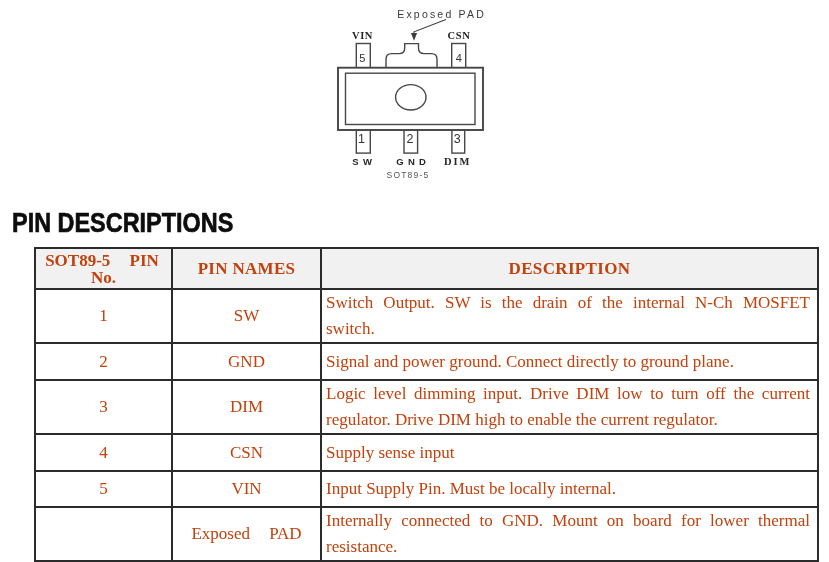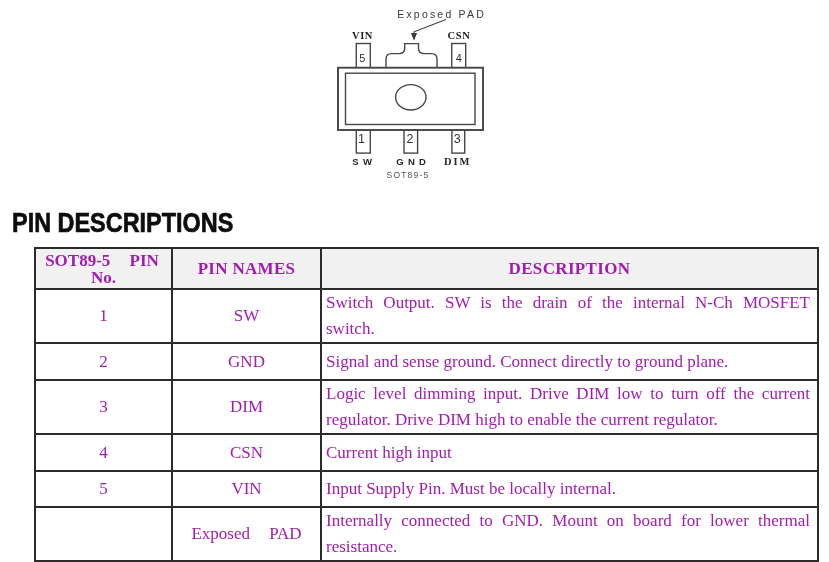--- a/index.html
+++ b/index.html
@@ -1,19 +1,19 @@
 <!DOCTYPE html>
 <html><head>
 <meta charset="utf-8">
 <style>
 html,body{margin:0;padding:0;width:829px;height:562px;background:#ffffff;overflow:hidden;}
 *{box-sizing:border-box;}
 #diag{position:absolute;left:330px;top:0;}
 #hdr{position:absolute;left:12px;top:206px;font-family:"Liberation Sans",sans-serif;font-weight:bold;font-size:28.5px;color:#0d0d0d;letter-spacing:0;-webkit-text-stroke:0.7px #0d0d0d;transform:scaleX(0.822);transform-origin:0 0;white-space:nowrap;}
-#tbl{position:absolute;left:34px;top:247px;border-collapse:collapse;table-layout:fixed;width:783px;font-family:"Liberation Serif",serif;font-size:17px;color:#a21caf;}
+#tbl{position:absolute;left:34px;top:247px;border-collapse:collapse;table-layout:fixed;width:783px;font-family:"Liberation Serif",serif;font-size:17px;color:#c2410c;}
 #tbl td{border:2px solid #2b2b2b;padding:0;vertical-align:middle;}
 #tbl td.d{padding:0 7px 0 4px;text-align:justify;line-height:26px;}
 #tbl td.c{text-align:center;}
 #tbl tr.hd td{background:#f1f1f1;font-weight:bold;text-align:center;line-height:17px;}
 </style>
 </head>
 <body>
 <svg id="diag" width="175" height="195" viewBox="330 0 175 195" fill="none">
 
   <polyline points="446,19.5 414,31.8 414,34.5" stroke="#3d3d3d" stroke-width="1.1"></polyline>
@@ -59,31 +59,31 @@
     <td><span style="letter-spacing:0.35px">DESCRIPTION</span></td>
   </tr>
   <tr style="height:52px">
     <td class="c">1</td>
     <td class="c">SW</td>
     <td class="d" style="word-spacing:2px">Switch Output. SW is the drain of the internal N-Ch MOSFET switch.</td>
   </tr>
   <tr style="height:37px">
     <td class="c">2</td>
     <td class="c">GND</td>
-    <td class="d">Signal and sense ground. Connect directly to ground plane.</td>
+    <td class="d">Signal and power ground. Connect directly to ground plane.</td>
   </tr>
   <tr style="height:54px">
     <td class="c">3</td>
     <td class="c">DIM</td>
     <td class="d">Logic level dimming input. Drive DIM low to turn off the current regulator. Drive DIM high to enable the current regulator.</td>
   </tr>
   <tr style="height:37px">
     <td class="c">4</td>
     <td class="c">CSN</td>
-    <td class="d">Current high input</td>
+    <td class="d">Supply sense input</td>
   </tr>
   <tr style="height:36px">
     <td class="c">5</td>
     <td class="c">VIN</td>
     <td class="d">Input Supply Pin. Must be locally internal.</td>
   </tr>
   <tr style="height:53px">
     <td class="c">&nbsp;</td>
     <td class="c"><span style="word-spacing:15px">Exposed PAD</span></td>
     <td class="d">Internally connected to GND. Mount on board for lower thermal resistance.</td>

